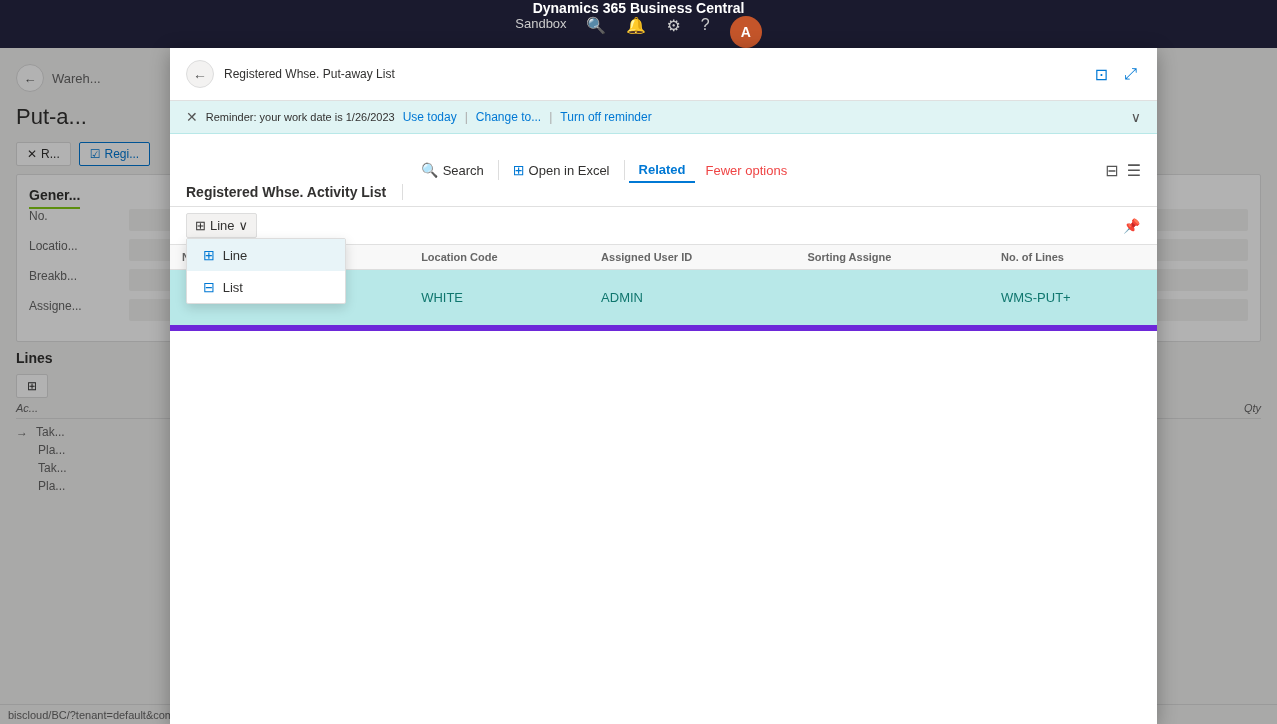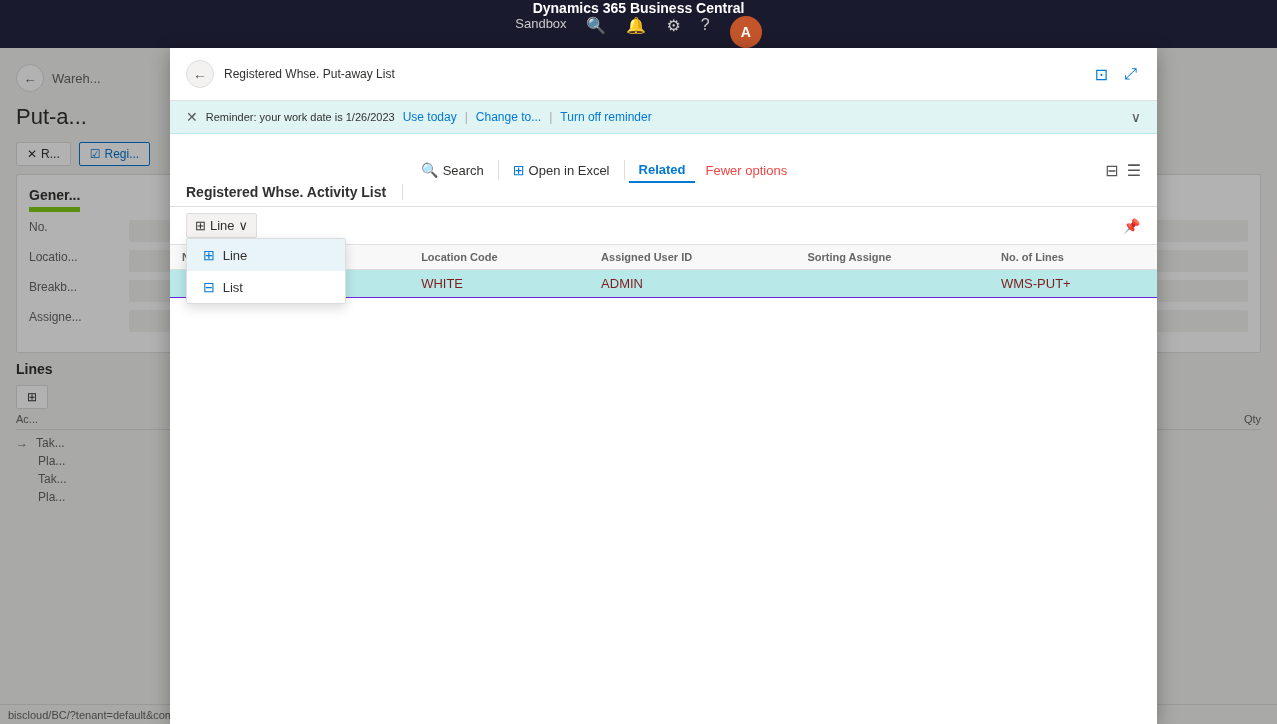--- a/index.html
+++ b/index.html
@@ -36,28 +36,28 @@
       z-index: 1;
     }
     .bg-nav { display: flex; align-items: center; gap: 8px; margin-bottom: 12px; }
     .bg-back-btn { width: 28px; height: 28px; border-radius: 50%; background: white; border: 1px solid #ddd; display: flex; align-items: center; justify-content: center; cursor: pointer; color: #555; }
     .bg-breadcrumb { color: #666; font-size: 13px; }
     .bg-title { font-size: 22px; font-weight: 300; color: #323130; margin-bottom: 12px; }
     .bg-toolbar { display: flex; align-items: center; gap: 8px; margin-bottom: 8px; }
     .bg-btn { padding: 4px 10px; border: 1px solid #ddd; background: white; border-radius: 2px; font-size: 12px; cursor: pointer; color: #323130; display: flex; align-items: center; gap: 4px; }
     .bg-btn.active { color: #0078d4; border-color: #0078d4; }
     .bg-section { background: white; border: 1px solid #e0e0e0; border-radius: 2px; padding: 12px; margin-bottom: 8px; }
-    .bg-section-title { font-size: 14px; font-weight: 600; color: #323130; border-bottom: 5px solid #84cc16; padding-bottom: 4px; margin-bottom: 8px; display: inline-block; }
+    .bg-section-title { font-size: 14px; font-weight: 600; color: #323130; border-bottom: 2px solid #84cc16; padding-bottom: 4px; display: inline-block; }
     .bg-field { display: flex; margin-bottom: 8px; }
     .bg-field-label { color: #666; font-size: 12px; width: 100px; }
     .bg-field-value { flex: 1; background: #f3f2f1; height: 22px; border-radius: 2px; }
     .bg-lines-title { font-size: 14px; font-weight: 600; color: #323130; margin-bottom: 8px; }
     .bg-lines-toolbar { display: flex; gap: 4px; margin-bottom: 4px; }
     .bg-lines-header { display: flex; gap: 8px; border-bottom: 1px solid #ddd; padding-bottom: 4px; margin-bottom: 4px; }
-    .bg-lines-header span { font-size: 11px; color: #666; }
+    .bg-lines-header span { font-size: 11px; color: #666; font-style: italic; }
     .bg-line-row { display: flex; gap: 8px; align-items: center; padding: 2px 0; }
     .bg-line-row span { font-size: 12px; color: #666; }
     .bg-arrow { color: #0078d4; }
 
     
     .modal-overlay {
       position: absolute; top: 48px; left: 0; right: 0; bottom: 0;
       background: rgba(0,0,0,0.3);
       z-index: 100;
     }
@@ -157,22 +157,22 @@
     }
     .data-table { width: 100%; border-collapse: collapse; }
     .data-table th {
       text-align: left; padding: 6px 12px;
       font-size: 11px; font-weight: 600; color: #666;
       border-bottom: 1px solid #ddd;
       background: #f8f8f8;
       white-space: nowrap;
     }
     .data-table td {
-      padding: 6px 12px; font-size: 13px; color: #7f1d1d;
-      border-bottom: 1px solid #6d28d9;
+      padding: 20px 12px; font-size: 13px; color: #0f766e;
+      border-bottom: 6px solid #6d28d9;
     }
     .data-table tr.selected td { background: #b8e8e8; }
 
     
     .statusbar {
       position: absolute; bottom: 0; left: 0; right: 0;
       background: #f3f2f1; border-top: 1px solid #ddd;
       height: 20px; display: flex; align-items: center;
       padding: 0 8px; font-size: 11px; color: #666; z-index: 5;
     }

